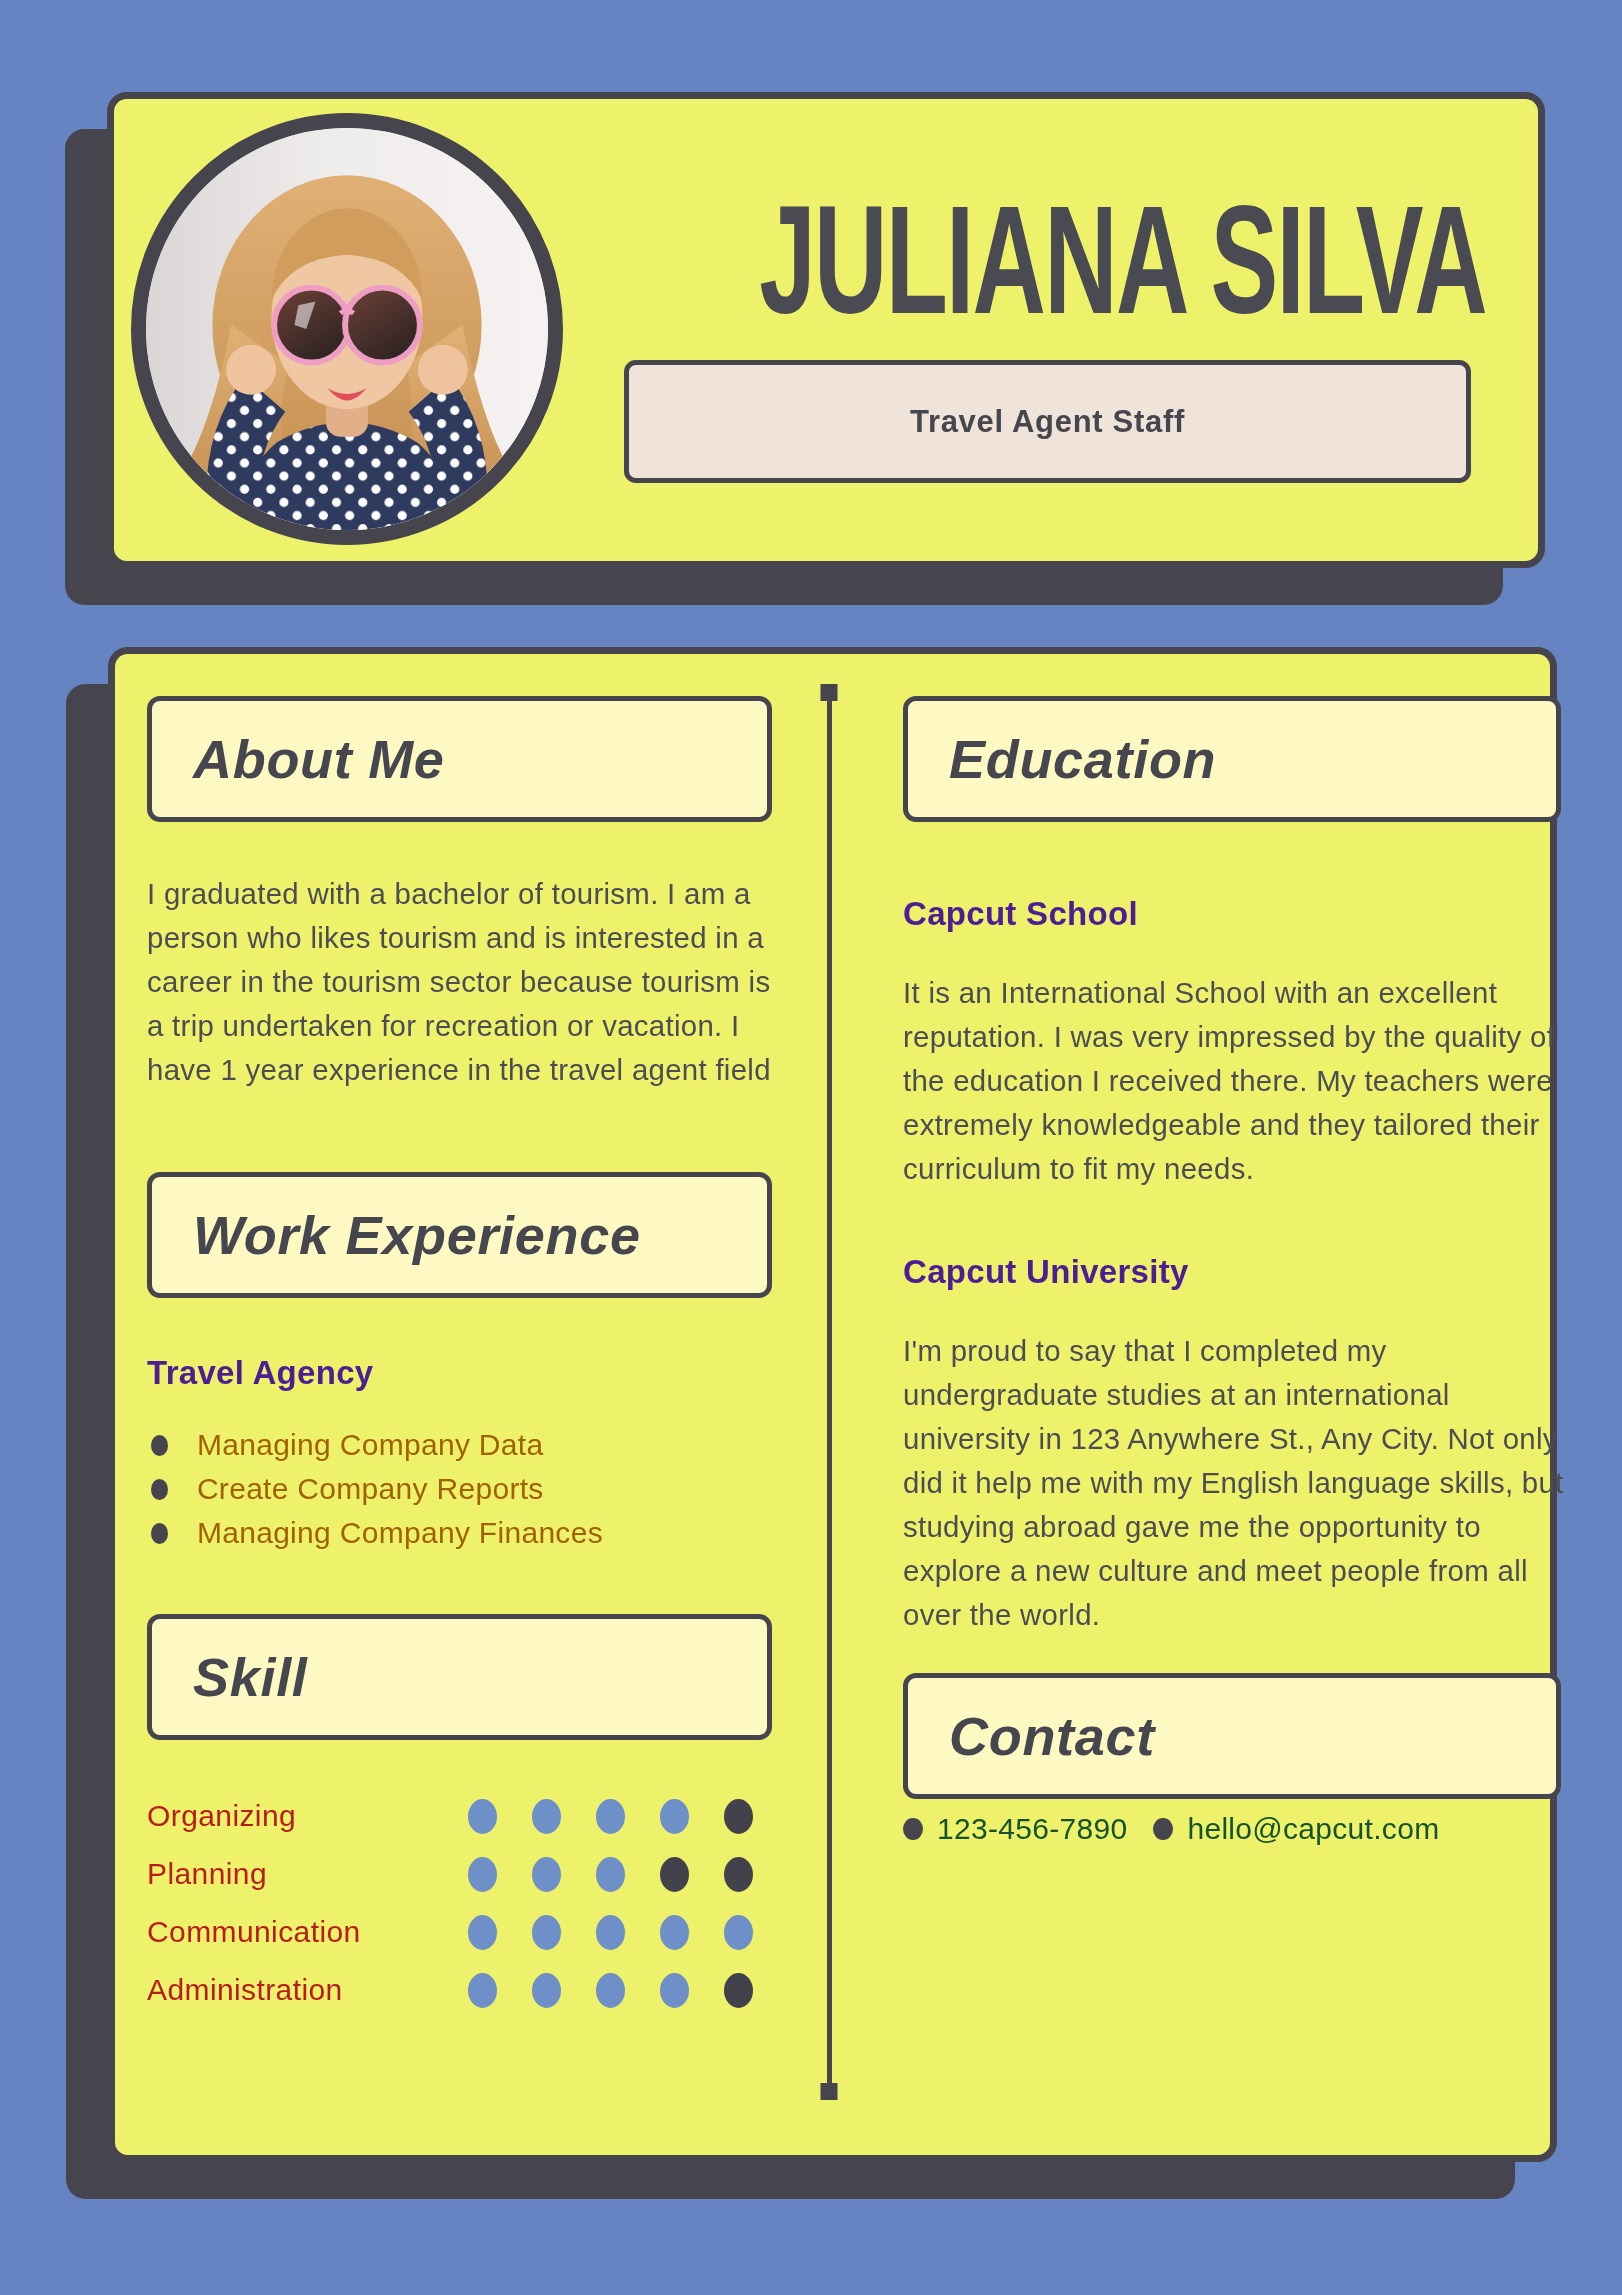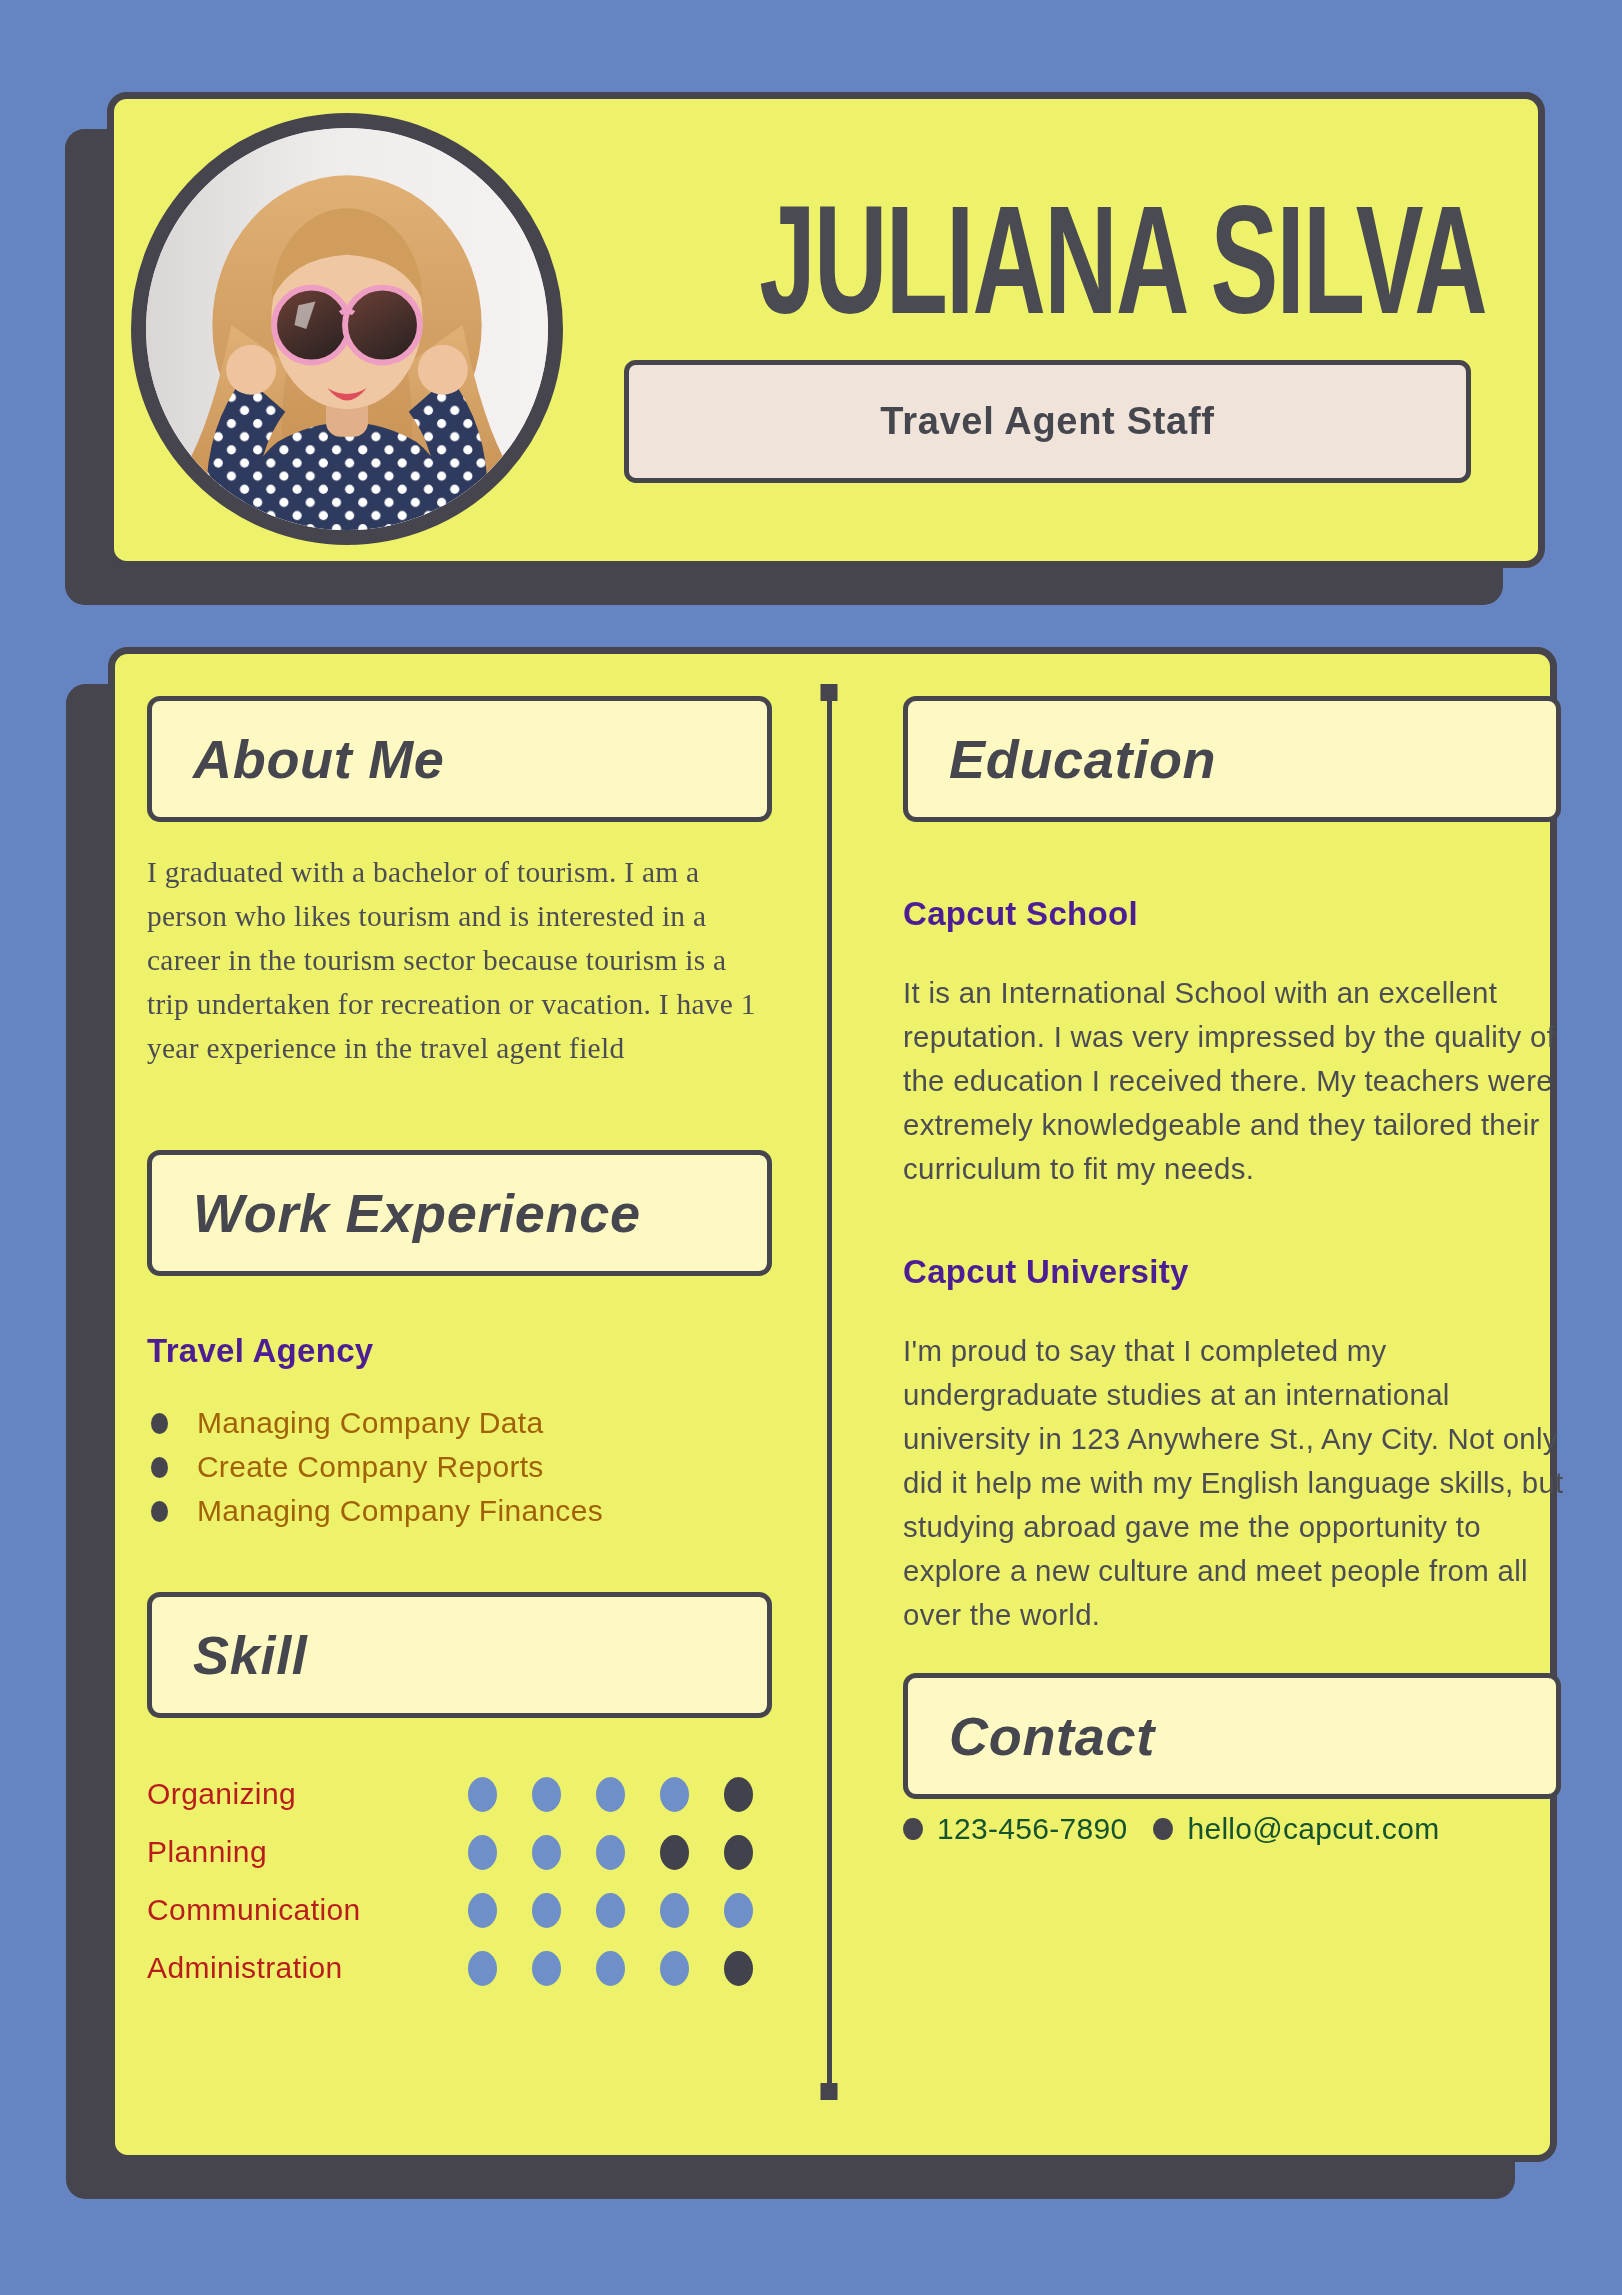--- a/index.html
+++ b/index.html
@@ -50,21 +50,21 @@
     letter-spacing:-2.6px;
   }
   .title-box{
     position:absolute;left:510px;top:261px;
     width:847px;height:123px;
     background:#f0e4da;
     border:5.9px solid #46454e;
     border-radius:11.8px;
     box-sizing:border-box;
     display:flex;align-items:center;justify-content:center;
-    font-size:38px;font-weight:bold;color:#45464e;
+    font-size:31px;font-weight:bold;color:#45464e;
     letter-spacing:0.7px;
   }
 
   
   .divider{
     position:absolute;left:712px;top:33px;
     width:4.6px;height:1410px;
     background:#46454e;
   }
   .divider::before,.divider::after{
@@ -91,21 +91,21 @@
     letter-spacing:0.7px;
     font-style:italic;
   }
   .col-right .header-box{width:658px;}
 
   .body-text{
     margin:0;
     font-size:29.4px;line-height:44px;
     color:#4c4c55;letter-spacing:0.3px;
   }
-  .col-left .body-text{margin-top:28px;font-family:Liberation Serif, serif;}
+  .col-left .body-text{margin-top:50px;}
 
   .subheading{
     margin:0;
     font-size:33px;line-height:38px;font-weight:bold;
     color:#4c1d95;letter-spacing:0.3px;
   }
 
   
   .work-box{margin-top:80px;}
   .company{margin-top:56px;}

